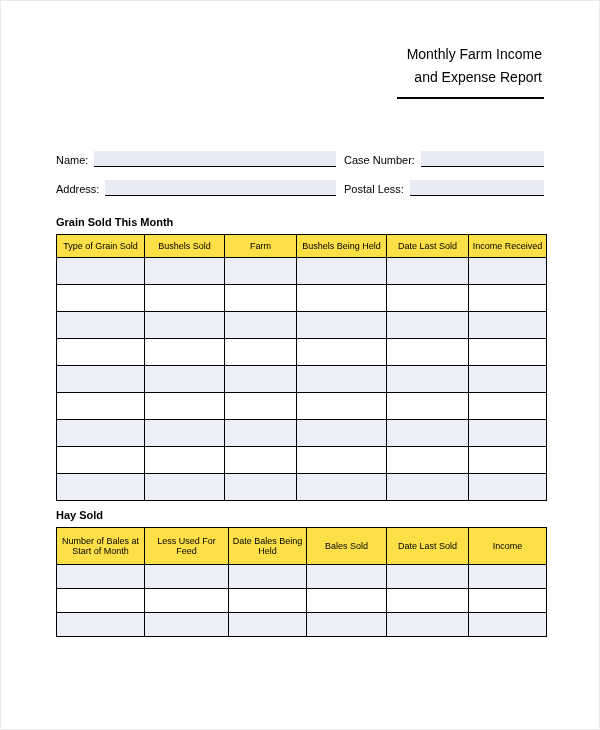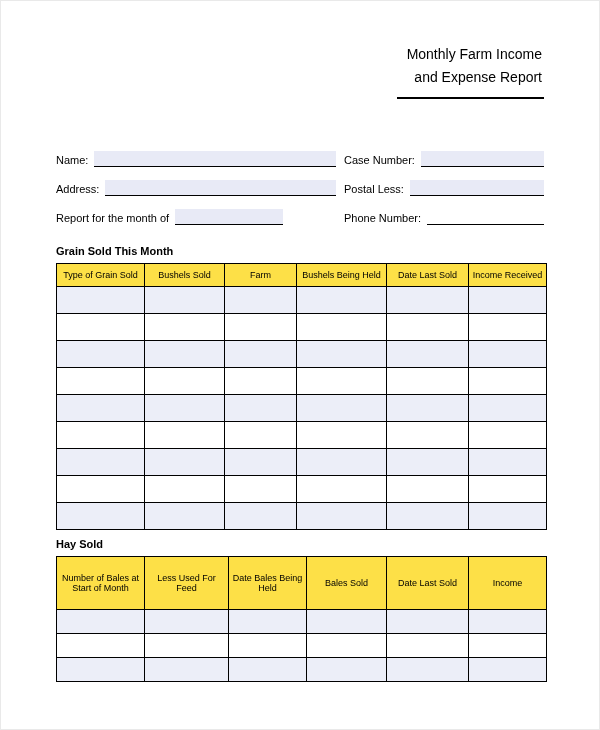--- a/index.html
+++ b/index.html
@@ -58,21 +58,21 @@
   }
   .grid th{
     font-size:9px;
     font-weight:normal;
     text-align:center;
     vertical-align:middle;
     padding:6px 1px;
     background:#fde047;
   }
   .grain th{white-space:nowrap;overflow:hidden;}
-  .hay-grid th{white-space:normal;padding:16px 1px;}
+  .hay-grid th{white-space:normal;padding:8px 1px;}
   .grid td{height:24px;background:#fff;}
   .hay-grid td{height:21px;}
   tr.row-shaded td{background:var(--row-shade,#eceef8);}
 </style>
 </head>
 <body>
 
 <div class="page">
 
   <div class="title-wrap">
@@ -99,31 +99,20 @@
       <div class="fr-left">
         <span class="lbl">Address:</span>
         <span class="field fill"></span>
       </div>
       <div class="fr-right">
         <span class="lbl">Postal Less:</span>
         <span class="field fill"></span>
       </div>
     </div>
 
-    <div class="form-row">
-      <div class="fr-left">
-        <span class="lbl">Report for the month of</span>
-        <span class="field fill short"></span>
-        <span class="spacer"></span>
-      </div>
-      <div class="fr-right">
-        <span class="lbl">Phone Number:</span>
-        <span class="field plain"></span>
-      </div>
-    </div>
 
   </div>
 
   <div class="section-heading">Grain Sold This Month</div>
 
   <table class="grid grain">
     <colgroup>
       <col style="width:88px">
         <col style="width:80px">
         <col style="width:72px">

